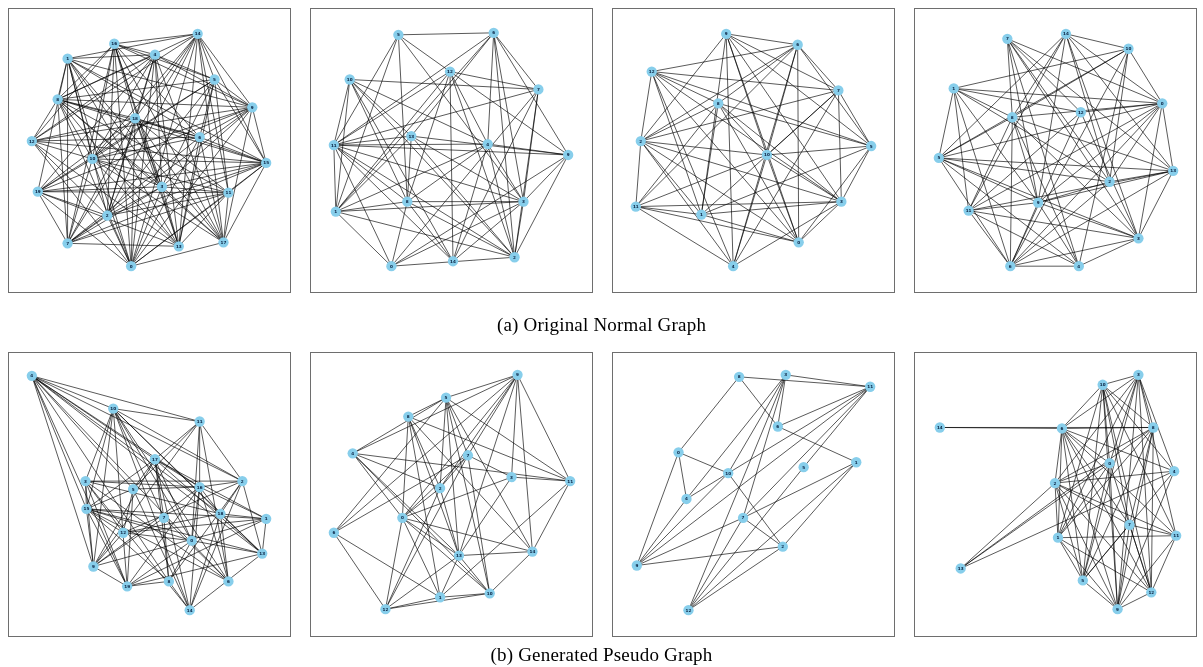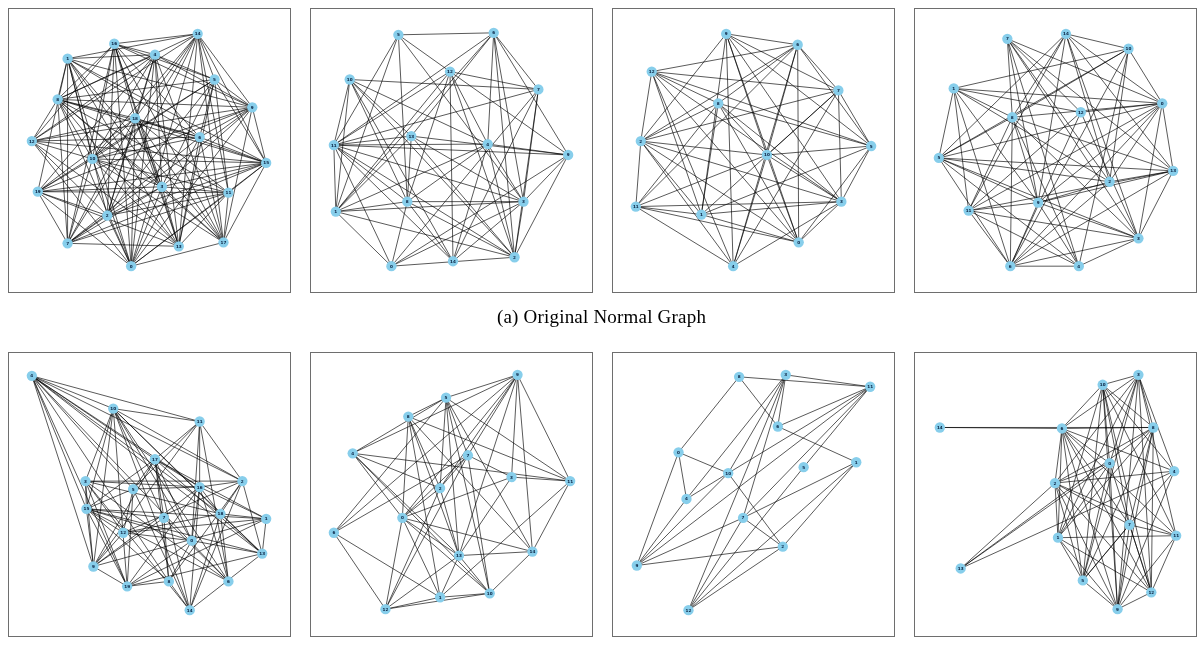--- a/index.html
+++ b/index.html
@@ -7,21 +7,21 @@
     font-family:"Liberation Serif",serif}
   .page{position:relative;width:1203px;height:667px;background:#ffffff}
   .panel{position:absolute;width:283px;height:285px;border:1px solid #6e6e6e;background:#ffffff}
   .panel svg{width:100%;height:100%;display:block}
   .panel svg text{font-family:"DejaVu Sans",sans-serif;font-weight:600}
   .caption{position:absolute;left:0;width:1203px;text-align:center;
     font-size:19px;line-height:22px;color:#000000;letter-spacing:.2px}
   
   #pa1{left:8px;top:8px}   #pa2{left:310px;top:8px}
   #pa3{left:612px;top:8px} #pa4{left:914px;top:8px}
-  #cap-a{top:306px}
+  #cap-a{top:314px}
   
   #pb1{left:8px;top:352px}   #pb2{left:310px;top:352px}
   #pb3{left:612px;top:352px} #pb4{left:914px;top:352px}
   #cap-b{top:644px}
 </style>
 </head>
 <body>
 
 <div class="page">
 
@@ -931,14 +931,15 @@
         <text x="46" y="218.5" text-anchor="middle" font-size="4.2" fill="#0b2545">13</text>
         <circle cx="169" cy="229" r="5.2" fill="#87ceeb"></circle>
         <text x="169" y="230.5" text-anchor="middle" font-size="4.2" fill="#0b2545">5</text>
         <circle cx="238" cy="241" r="5.2" fill="#87ceeb"></circle>
         <text x="238" y="242.5" text-anchor="middle" font-size="4.2" fill="#0b2545">12</text>
         <circle cx="204" cy="258" r="5.2" fill="#87ceeb"></circle>
         <text x="204" y="259.5" text-anchor="middle" font-size="4.2" fill="#0b2545">9</text>
       </svg>
   </div>
 
+  <div class="caption" id="cap-b">(b) Generated Pseudo Graph</div>
 
 </div>
 
 </body></html>

